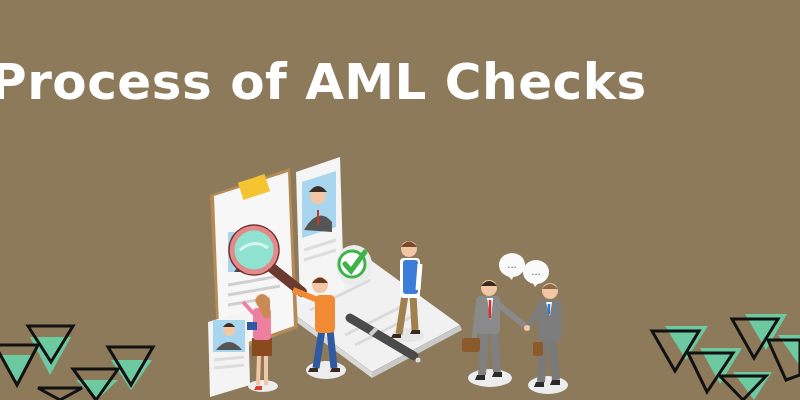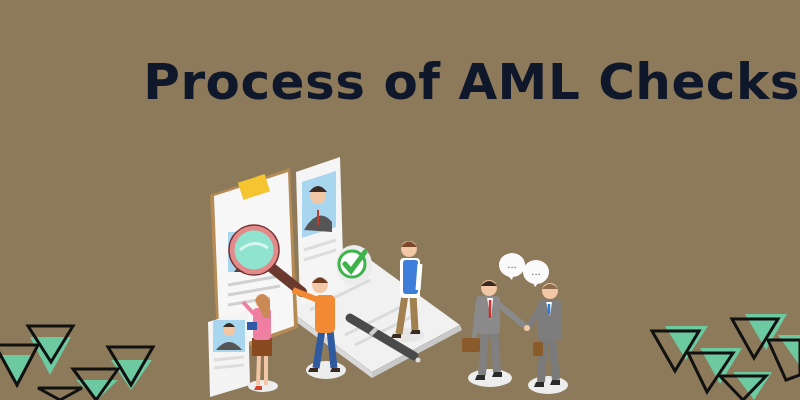--- a/index.html
+++ b/index.html
@@ -1,17 +1,17 @@
 <!DOCTYPE html>
 <html><head>
 <meta charset="utf-8">
 <style>
   html,body{margin:0;padding:0;}
   body{width:800px;height:400px;overflow:hidden;background:#8c7a5b;position:relative;font-family:"DejaVu Sans","Liberation Sans",sans-serif;}
-  .title{position:absolute;left:0;top:52px;width:800px;text-align:right;color:#0f172a;font-weight:bold;font-size:50px;letter-spacing:0.5px;line-height:60px;}
+  .title{position:absolute;left:0;top:52px;width:800px;text-align:left;color:#ffffff;font-weight:bold;font-size:50px;letter-spacing:0.5px;line-height:60px;}
   .title span{display:inline-block;margin-left:-10px;}
   svg{position:absolute;left:0;top:0;}
 </style>
 </head>
 <body>
 
 <div class="title"><span>Process of AML Checks</span></div>
 
 <svg width="800" height="400" viewBox="0 0 800 400">
 

